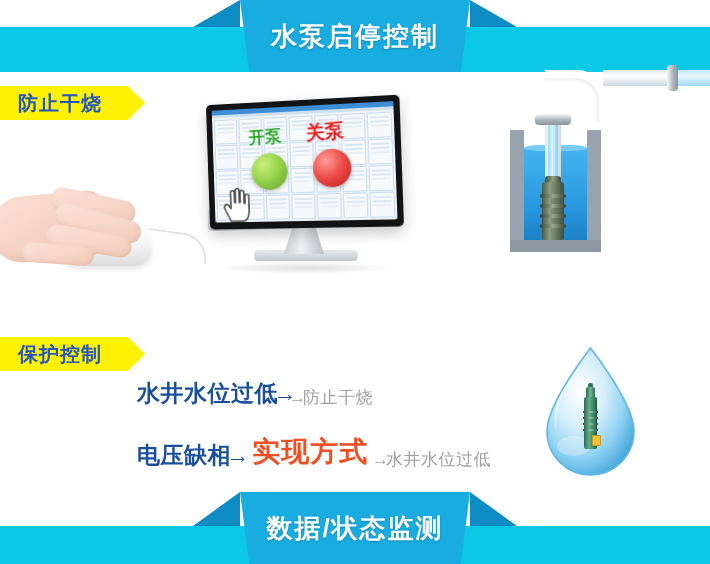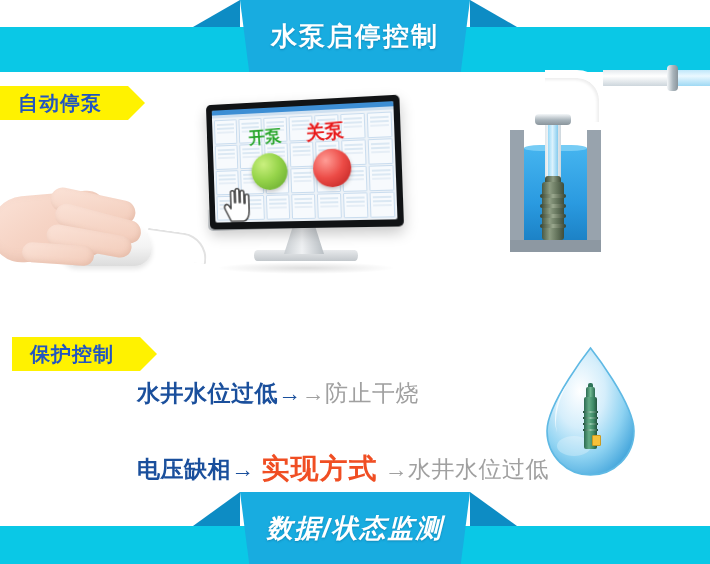--- a/index.html
+++ b/index.html
@@ -55,59 +55,58 @@
     border-right:47px solid #0d8cc4;
   }
   #ribbon-bottom .fold-r{
     left:470px;top:0;
     border-top:34px solid transparent;
     border-left:47px solid #0d8cc4;
   }
   #ribbon-bottom .plaque{
     left:240px;top:0;width:230px;height:72px;
     clip-path:polygon(0 0,100% 0,96% 100%,4% 100%);
-    font-style:italic;
   }
 
   
   .tag{
     position:absolute;height:34px;background:#fff200;
     display:flex;align-items:center;
     padding-left:18px;box-sizing:border-box;
   }
   .tag span{
     color:#2255c0;font-size:20px;font-weight:bold;letter-spacing:1px;
     white-space:nowrap;
   }
   .tag .point{
     position:absolute;right:-17px;top:0;width:0;height:0;
     border-top:17px solid transparent;
     border-bottom:17px solid transparent;
     border-left:17px solid #fff200;
   }
   #tag-run{left:0;top:86px;width:128px;}
-  #tag-protect{left:12px;top:337px;width:128px;}
+  #tag-protect{left:0;top:337px;width:128px;}
 
   
   #remote-manual{
     position:absolute;left:14px;top:135px;
     color:#f04e23;font-size:22px;font-weight:bold;letter-spacing:1px;
     white-space:nowrap;
   }
   #impl-note{
     position:absolute;left:16px;top:288px;
     color:#a6a6a6;font-size:13.5px;letter-spacing:.3px;white-space:nowrap;
   }
 
-  .prot-line{position:absolute;white-space:nowrap;display:flex;align-items:center;}
+  .prot-line{position:absolute;white-space:nowrap;display:flex;align-items:flex-end;font-family:Liberation Mono, monospace;}
   #prot-line-1{left:137px;top:378px;}
-  #prot-line-2{left:137px;top:450px;}
+  #prot-line-2{left:137px;top:433px;}
   .prot-line .cond{color:#1a4f9c;font-size:23px;font-weight:bold;letter-spacing:.5px;}
   .prot-line .act{color:#f04e23;font-size:28px;font-weight:bold;letter-spacing:1px;margin:0 7px;}
-  .prot-line .eff{color:#a0a0a0;font-size:23px;letter-spacing:.5px;}
+  .prot-line .eff{color:#a0a0a0;font-size:17px;letter-spacing:.5px;}
 
   
   #hand-mouse{position:absolute;left:-6px;top:172px;width:200px;height:108px;}
   #mouse-body{
     position:absolute;left:66px;top:52px;width:92px;height:42px;
     background:linear-gradient(180deg,#ffffff 0%,#f3f3f3 55%,#dcdcdc 100%);
     border-radius:42px 42px 30px 30px;
     box-shadow:0 3px 5px rgba(0,0,0,.10);
   }
   #mouse-split{
@@ -306,21 +305,21 @@
   <div class="ribbon" id="ribbon-top">
     <div class="band"></div>
     <div class="fold-l"></div>
     <div class="fold-r"></div>
     <div class="plaque">
       <span>水泵启停控制</span>
     </div>
   </div>
 
   <div class="tag" id="tag-run">
-    <span>自动停泵</span>
+    <span>防止干烧</span>
     <i class="point"></i>
   </div>
 
 
   <div id="hand-mouse">
     <div id="mouse-cord"></div>
     <div id="mouse-body"></div>
     <div id="mouse-split"></div>
     <div id="hand-palm"></div>
     <div class="finger" id="f1"></div>

